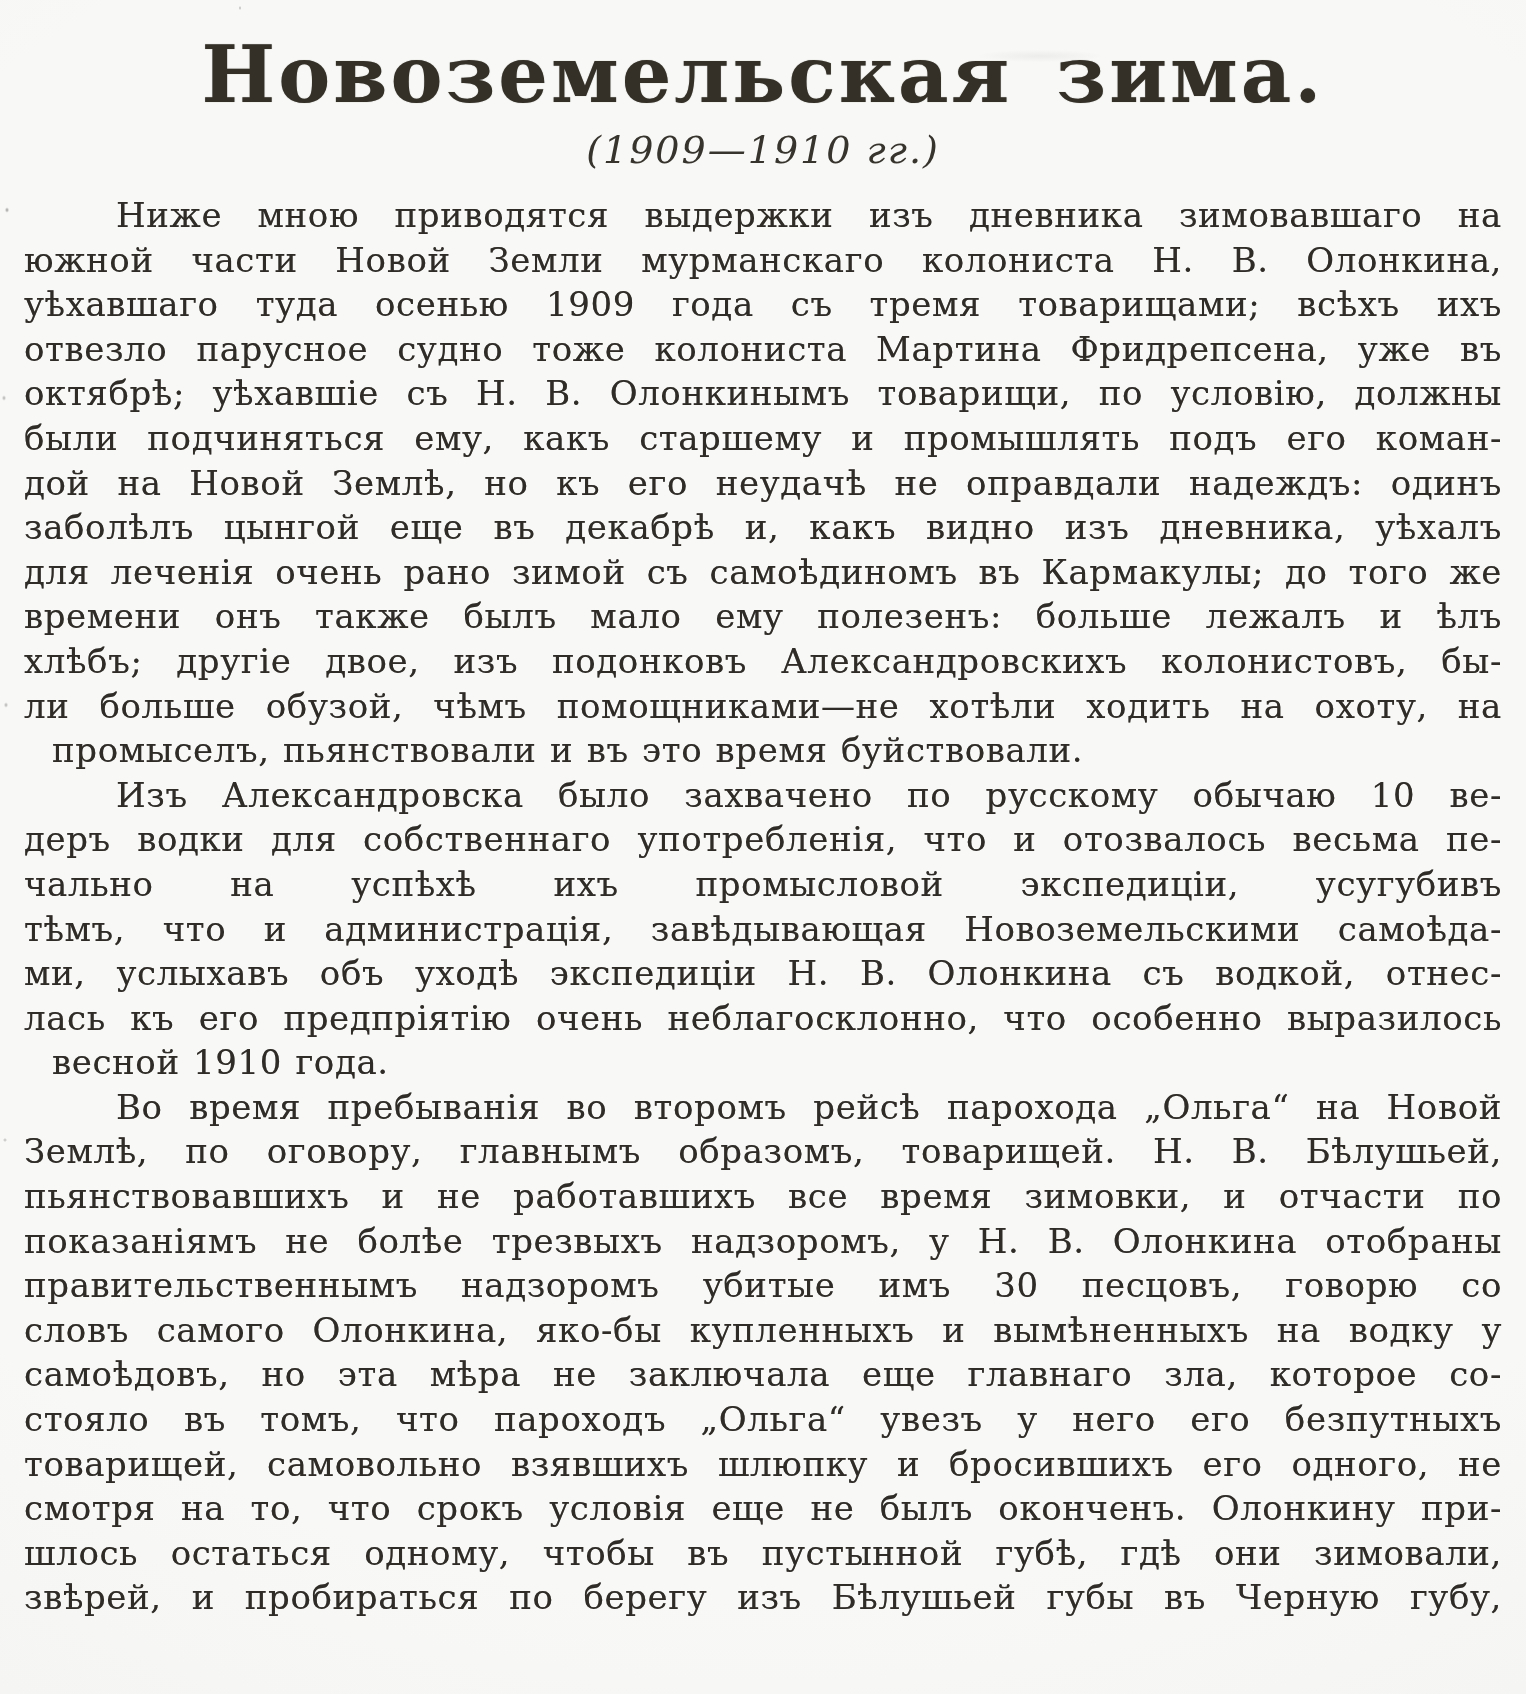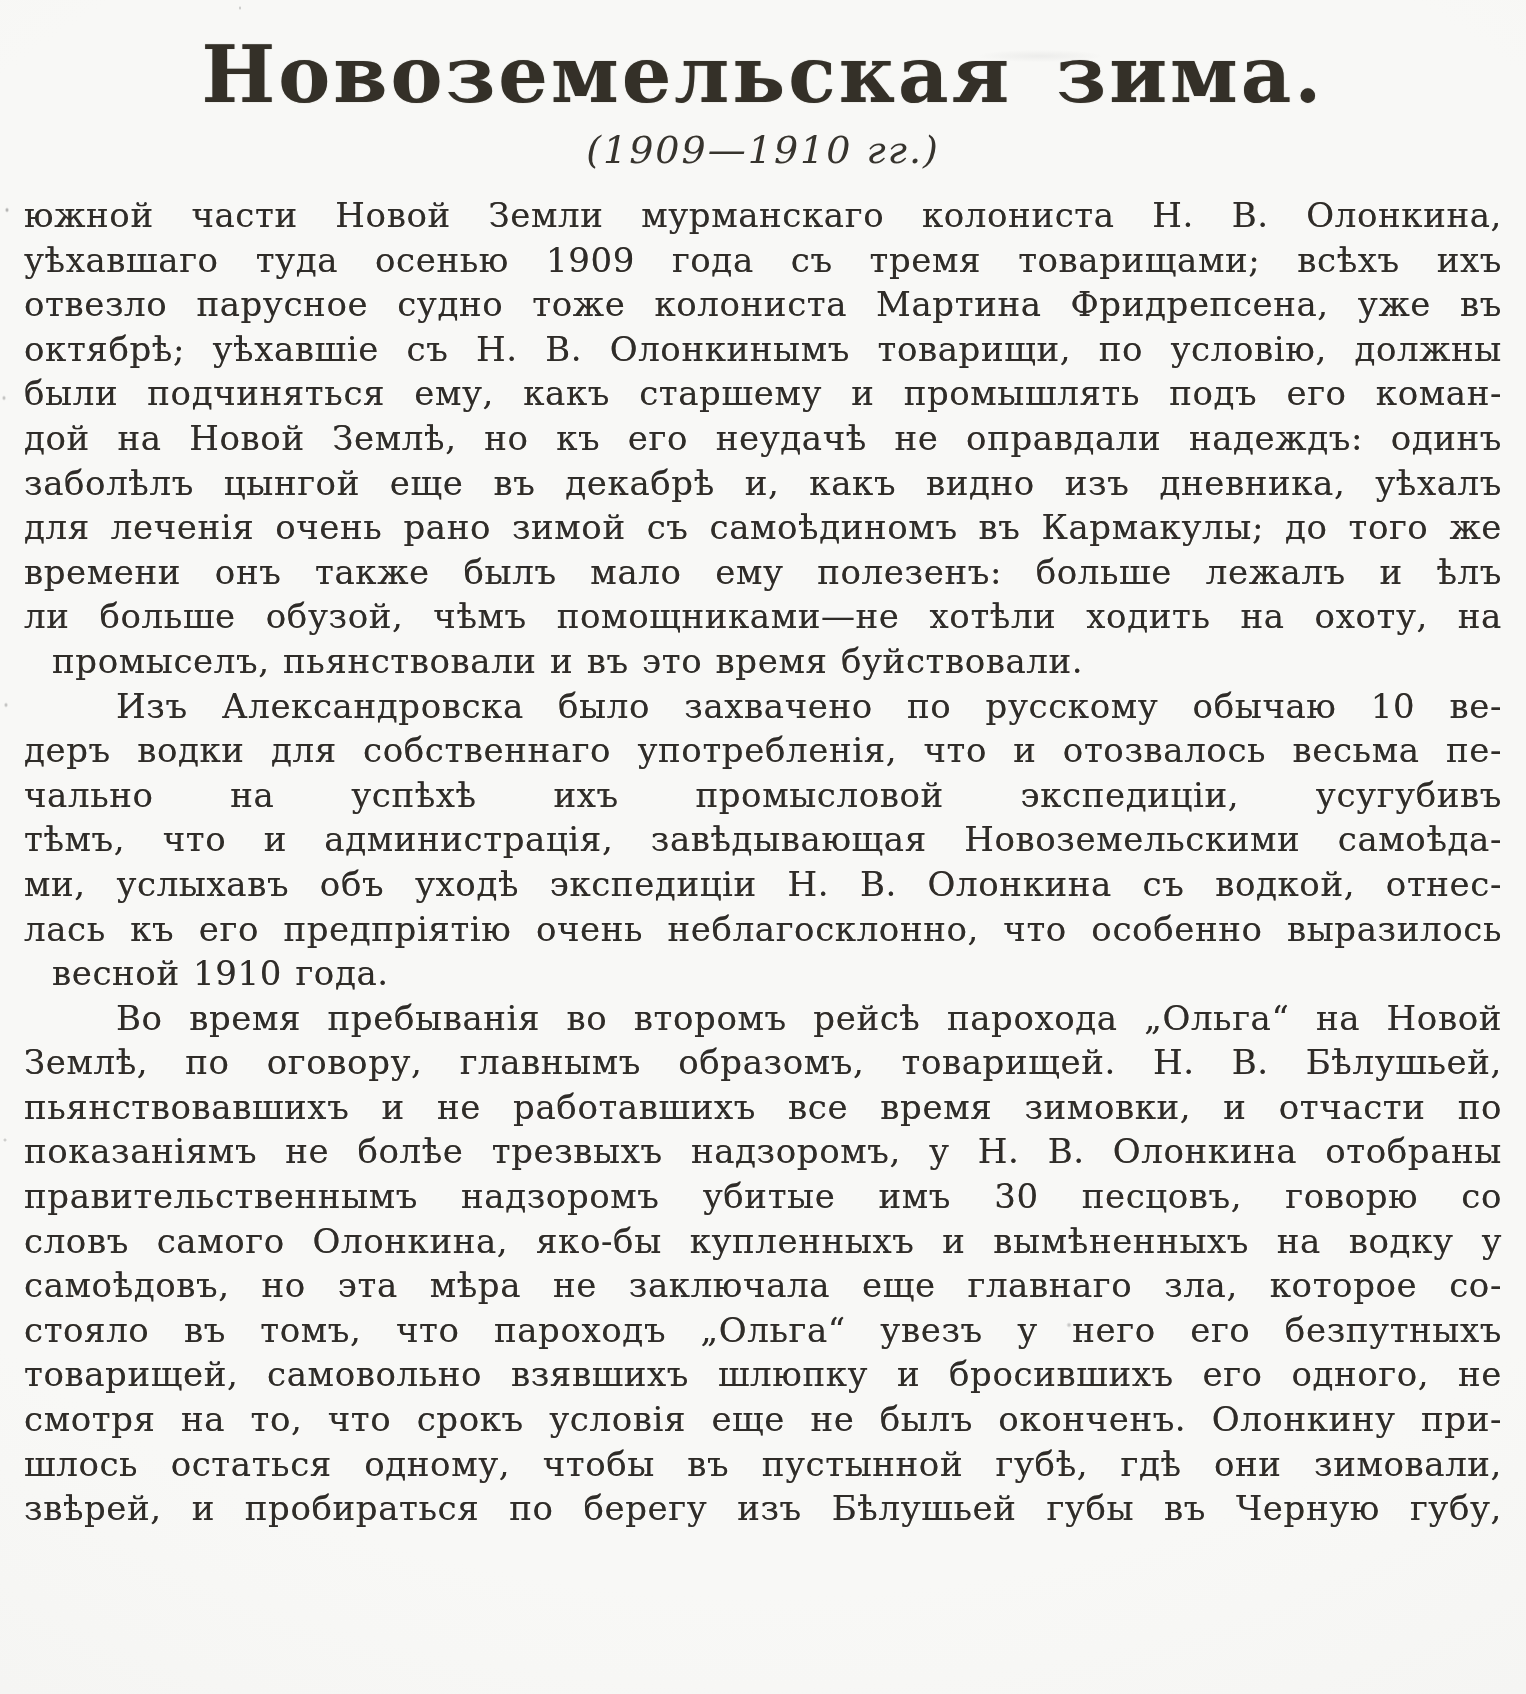--- a/index.html
+++ b/index.html
@@ -82,29 +82,31 @@
 <body>
 
 <div class="page">
 
   <h1 class="title">Новоземельская зима.</h1>
   <div class="subtitle">(1909—1910 гг.)</div>
 
   <div class="body-text">
 
     <div class="paragraph">
+      <div class="line indent">Ниже мною приводятся выдержки изъ дневника зимовавшаго на</div>
       <div class="line">южной части Новой Земли мурманскаго колониста Н. В. Олонкина,</div>
       <div class="line">уѣхавшаго туда осенью 1909 года съ тремя товарищами; всѣхъ ихъ</div>
       <div class="line">отвезло парусное судно тоже колониста Мартина Фридрепсена, уже въ</div>
       <div class="line">октябрѣ; уѣхавшіе съ Н. В. Олонкинымъ товарищи, по условію, должны</div>
       <div class="line">были подчиняться ему, какъ старшему и промышлять подъ его коман-</div>
       <div class="line">дой на Новой Землѣ, но къ его неудачѣ не оправдали надеждъ: одинъ</div>
       <div class="line">заболѣлъ цынгой еще въ декабрѣ и, какъ видно изъ дневника, уѣхалъ</div>
       <div class="line">для леченія очень рано зимой съ самоѣдиномъ въ Кармакулы; до того же</div>
       <div class="line">времени онъ также былъ мало ему полезенъ: больше лежалъ и ѣлъ</div>
+      <div class="line">хлѣбъ; другіе двое, изъ подонковъ Александровскихъ колонистовъ, бы-</div>
       <div class="line">ли больше обузой, чѣмъ помощниками—не хотѣли ходить на охоту, на</div>
       <div class="line endline">промыселъ, пьянствовали и въ это время буйствовали.</div>
     </div>
 
     <div class="paragraph">
       <div class="line indent">Изъ Александровска было захвачено по русскому обычаю 10 ве-</div>
       <div class="line">деръ водки для собственнаго употребленія, что и отозвалось весьма пе-</div>
       <div class="line">чально на успѣхѣ ихъ промысловой экспедиціи, усугубивъ</div>
       <div class="line">тѣмъ, что и администрація, завѣдывающая Новоземельскими самоѣда-</div>
       <div class="line">ми, услыхавъ объ уходѣ экспедиціи Н. В. Олонкина съ водкой, отнес-</div>

